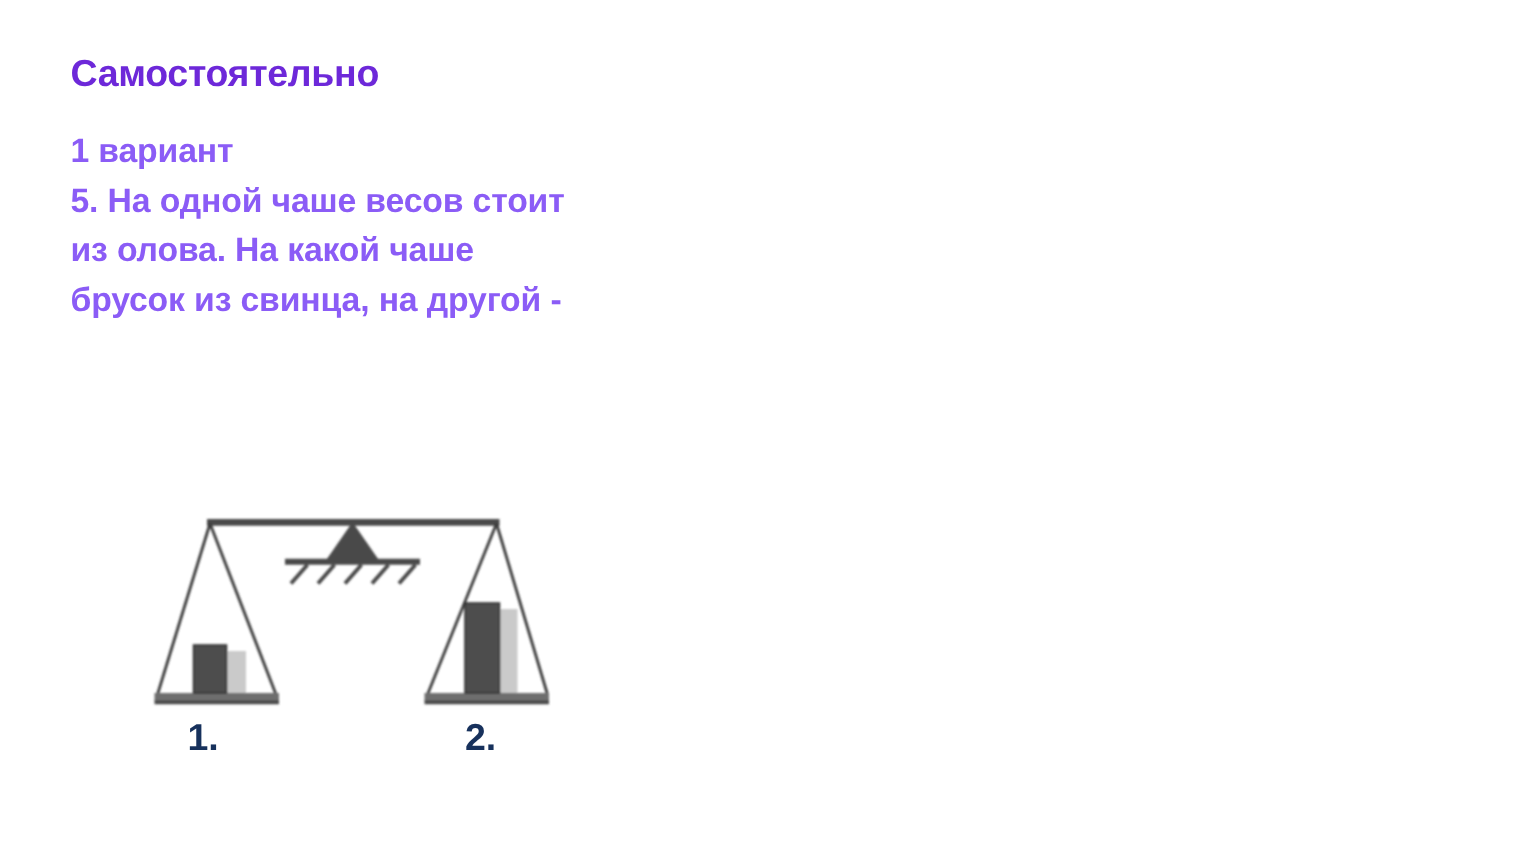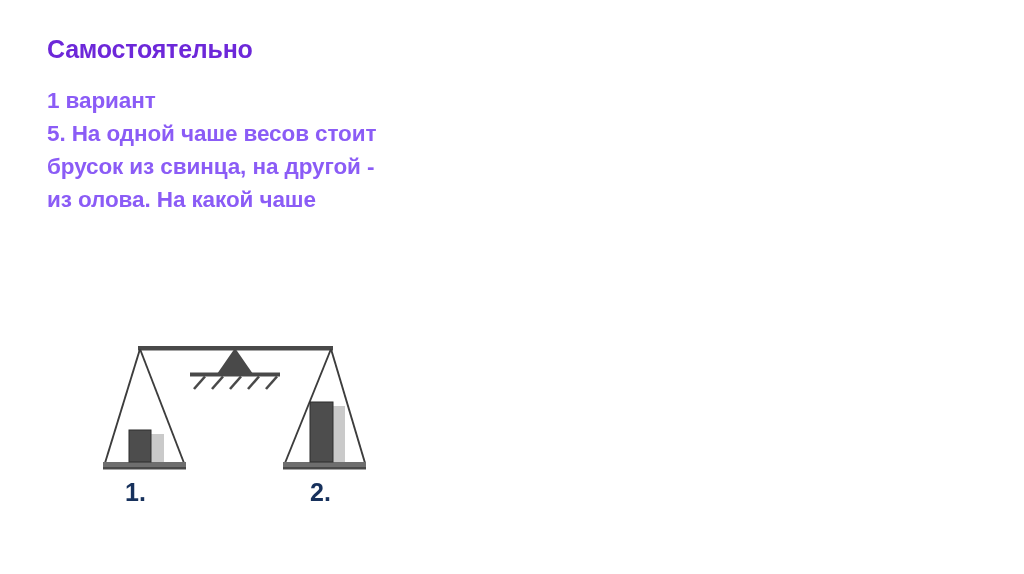--- a/index.html
+++ b/index.html
@@ -75,22 +75,22 @@
 </head>
 <body>
 
 <div id="slide">
 
   <div id="slide-title">Самостоятельно</div>
 
   <div id="body-text">
     <span class="line">1 вариант</span>
     <span class="line">5. На одной чаше весов стоит</span>
+    <span class="line">из олова. На какой чаше</span>
     <span class="line">брусок из свинца, на другой -</span>
-    <span class="line">из олова. На какой чаше</span>
   </div>
 
   <div id="balance-figure">
     <svg width="280" height="190" viewBox="0 0 280 190" xmlns="http://www.w3.org/2000/svg">
 
       <defs>
         <filter id="soft" x="-30%" y="-30%" width="170%" height="170%">
           <feGaussianBlur stdDeviation="0.55"></feGaussianBlur>
         </filter>
       </defs>

